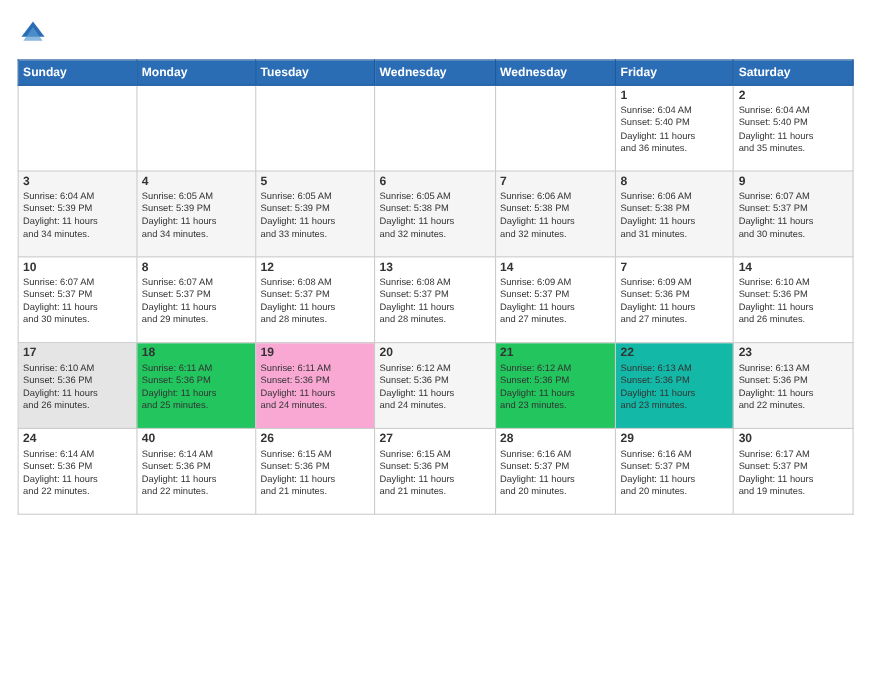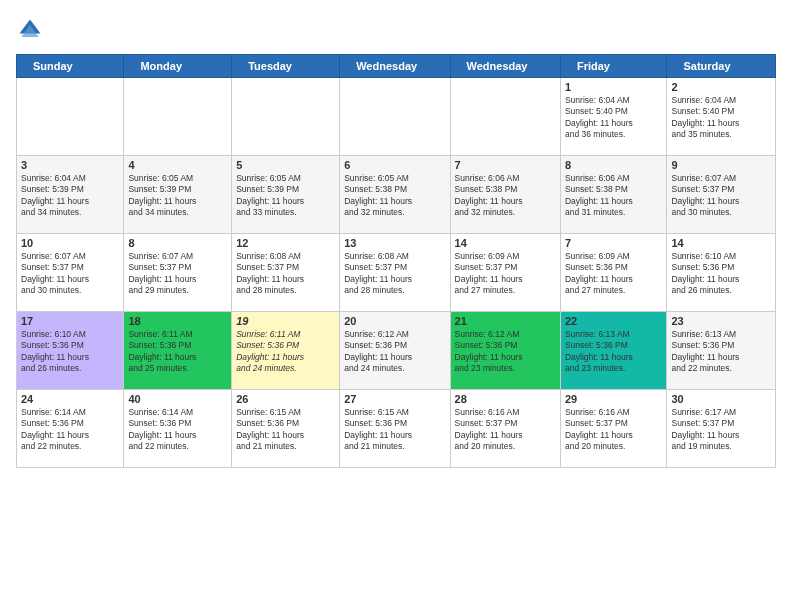--- a/index.html
+++ b/index.html
@@ -52,21 +52,21 @@
     .calendar {
       width: 100%;
       border-collapse: collapse;
       border: 1px solid #ccc;
     }
     .calendar th {
       background-color: #2a6db5;
       color: #fff;
       font-size: 11px;
       font-weight: bold;
-      padding: 5px 16px;
+      padding: 5px 4px;
       text-align: left;
       border: 1px solid #1e5a9a;
     }
     .calendar td {
       vertical-align: top;
       border: 1px solid #ccc;
       padding: 3px 4px;
       width: 113px;
       background: #fff;
       font-size: 9px;
@@ -242,35 +242,35 @@
           </td>
           <td>
             <span class="day-num">14</span>
             <div class="day-info" style="white-space: pre-line;">Sunrise: 6:10 AM
 Sunset: 5:36 PM
 Daylight: 11 hours
 and 26 minutes.</div>
           </td>
         </tr>
         <tr>
-          <td style="background-color: #c4b5fd;">
+          <td style="background-color: #e5e5e5;">
             <span class="day-num">17</span>
             <div class="day-info" style="white-space: pre-line;">Sunrise: 6:10 AM
 Sunset: 5:36 PM
 Daylight: 11 hours
 and 26 minutes.</div>
           </td>
           <td style="background-color: #22c55e;">
             <span class="day-num">18</span>
             <div class="day-info" style="white-space: pre-line;">Sunrise: 6:11 AM
 Sunset: 5:36 PM
 Daylight: 11 hours
 and 25 minutes.</div>
           </td>
-          <td style="background-color: #fef9c3; font-style: italic;">
+          <td style="background-color: #f9a8d4;">
             <span class="day-num">19</span>
             <div class="day-info" style="white-space: pre-line;">Sunrise: 6:11 AM
 Sunset: 5:36 PM
 Daylight: 11 hours
 and 24 minutes.</div>
           </td>
           <td style="background-color: rgb(245, 245, 245);">
             <span class="day-num">20</span>
             <div class="day-info" style="white-space: pre-line;">Sunrise: 6:12 AM
 Sunset: 5:36 PM

